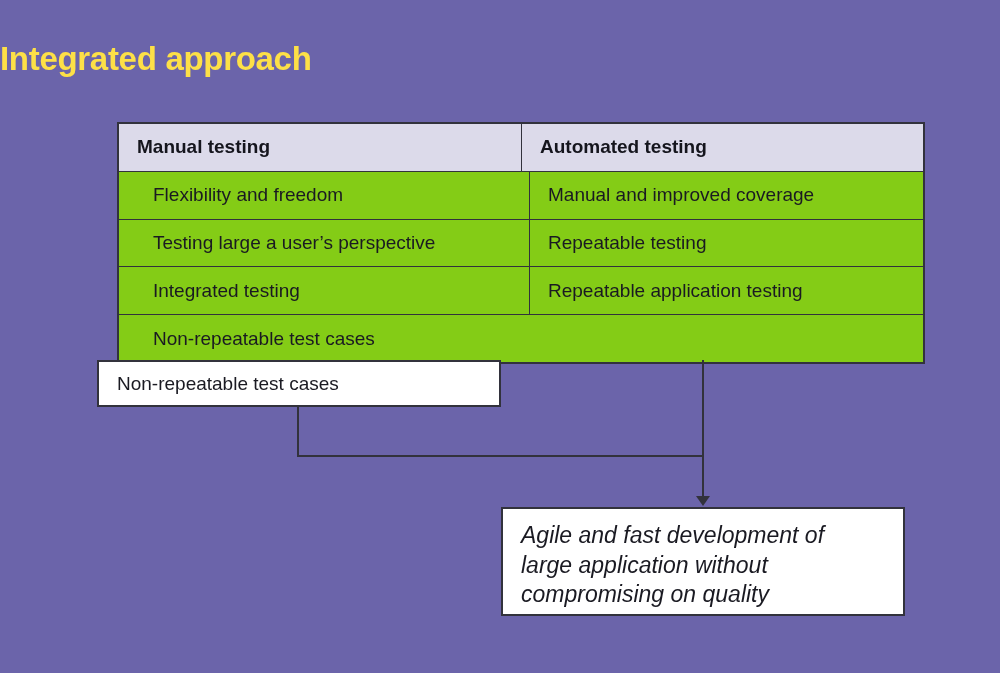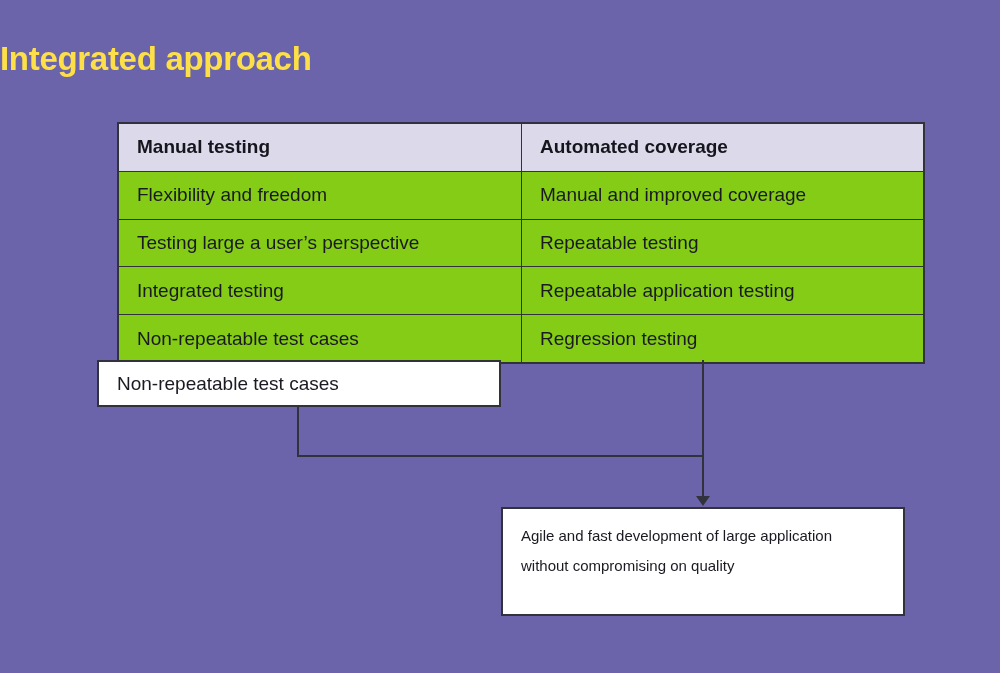--- a/index.html
+++ b/index.html
@@ -31,21 +31,21 @@
     border:2px solid var(--line);
     background:#84cc16;
     box-sizing:border-box;
     margin-left:20px;
   }
   .trow{
     display:grid;
     grid-template-columns:1fr 1fr;
     height:46.8px;
   }
-  .trow + .trow{border-top:1px solid var(--line);}
+  .trow + .trow{border-top:1px solid var(--line);padding-left:16px;}
   .cell{
     display:flex;
     align-items:center;
     padding-left:18px;
     font-size:19px;
     color:var(--text);
     box-sizing:border-box;
   }
   .cell.right{border-left:1px solid var(--line);}
   .header-row .cell{
@@ -77,52 +77,52 @@
     border-top:10px solid var(--line);
   }
   .result-box{
     position:absolute;
     left:501px;top:507px;
     width:404px;height:109px;
     background:#ffffff;
     border:2px solid var(--line);
     box-sizing:border-box;
     padding:12px 26px 0 18px;
-    font-size:15px;
+    font-size:23px;
     line-height:29.5px;
     color:var(--text);
+    font-style:italic;
   }
 </style>
 </head>
 <body>
 
 <div class="canvas">
 
   <div class="title">Integrated approach</div>
 
   <div class="table">
     <div class="trow header-row">
       <div class="cell">Manual testing</div>
-      <div class="cell right">Automated coverage</div>
+      <div class="cell right">Automated testing</div>
     </div>
     <div class="trow">
       <div class="cell">Flexibility and freedom</div>
       <div class="cell right">Manual and improved coverage</div>
     </div>
     <div class="trow">
       <div class="cell">Testing large a user’s perspective</div>
       <div class="cell right">Repeatable testing</div>
     </div>
     <div class="trow">
       <div class="cell">Integrated testing</div>
       <div class="cell right">Repeatable application testing</div>
     </div>
     <div class="trow">
       <div class="cell">Non-repeatable test cases</div>
-      <div class="cell right">Regression testing</div>
     </div>
   </div>
 
   <div class="extra-row">Non-repeatable test cases</div>
 
   <div class="connector vline-left"></div>
   <div class="connector hline"></div>
   <div class="connector vline-right"></div>
   <div class="arrowhead"></div>
 

